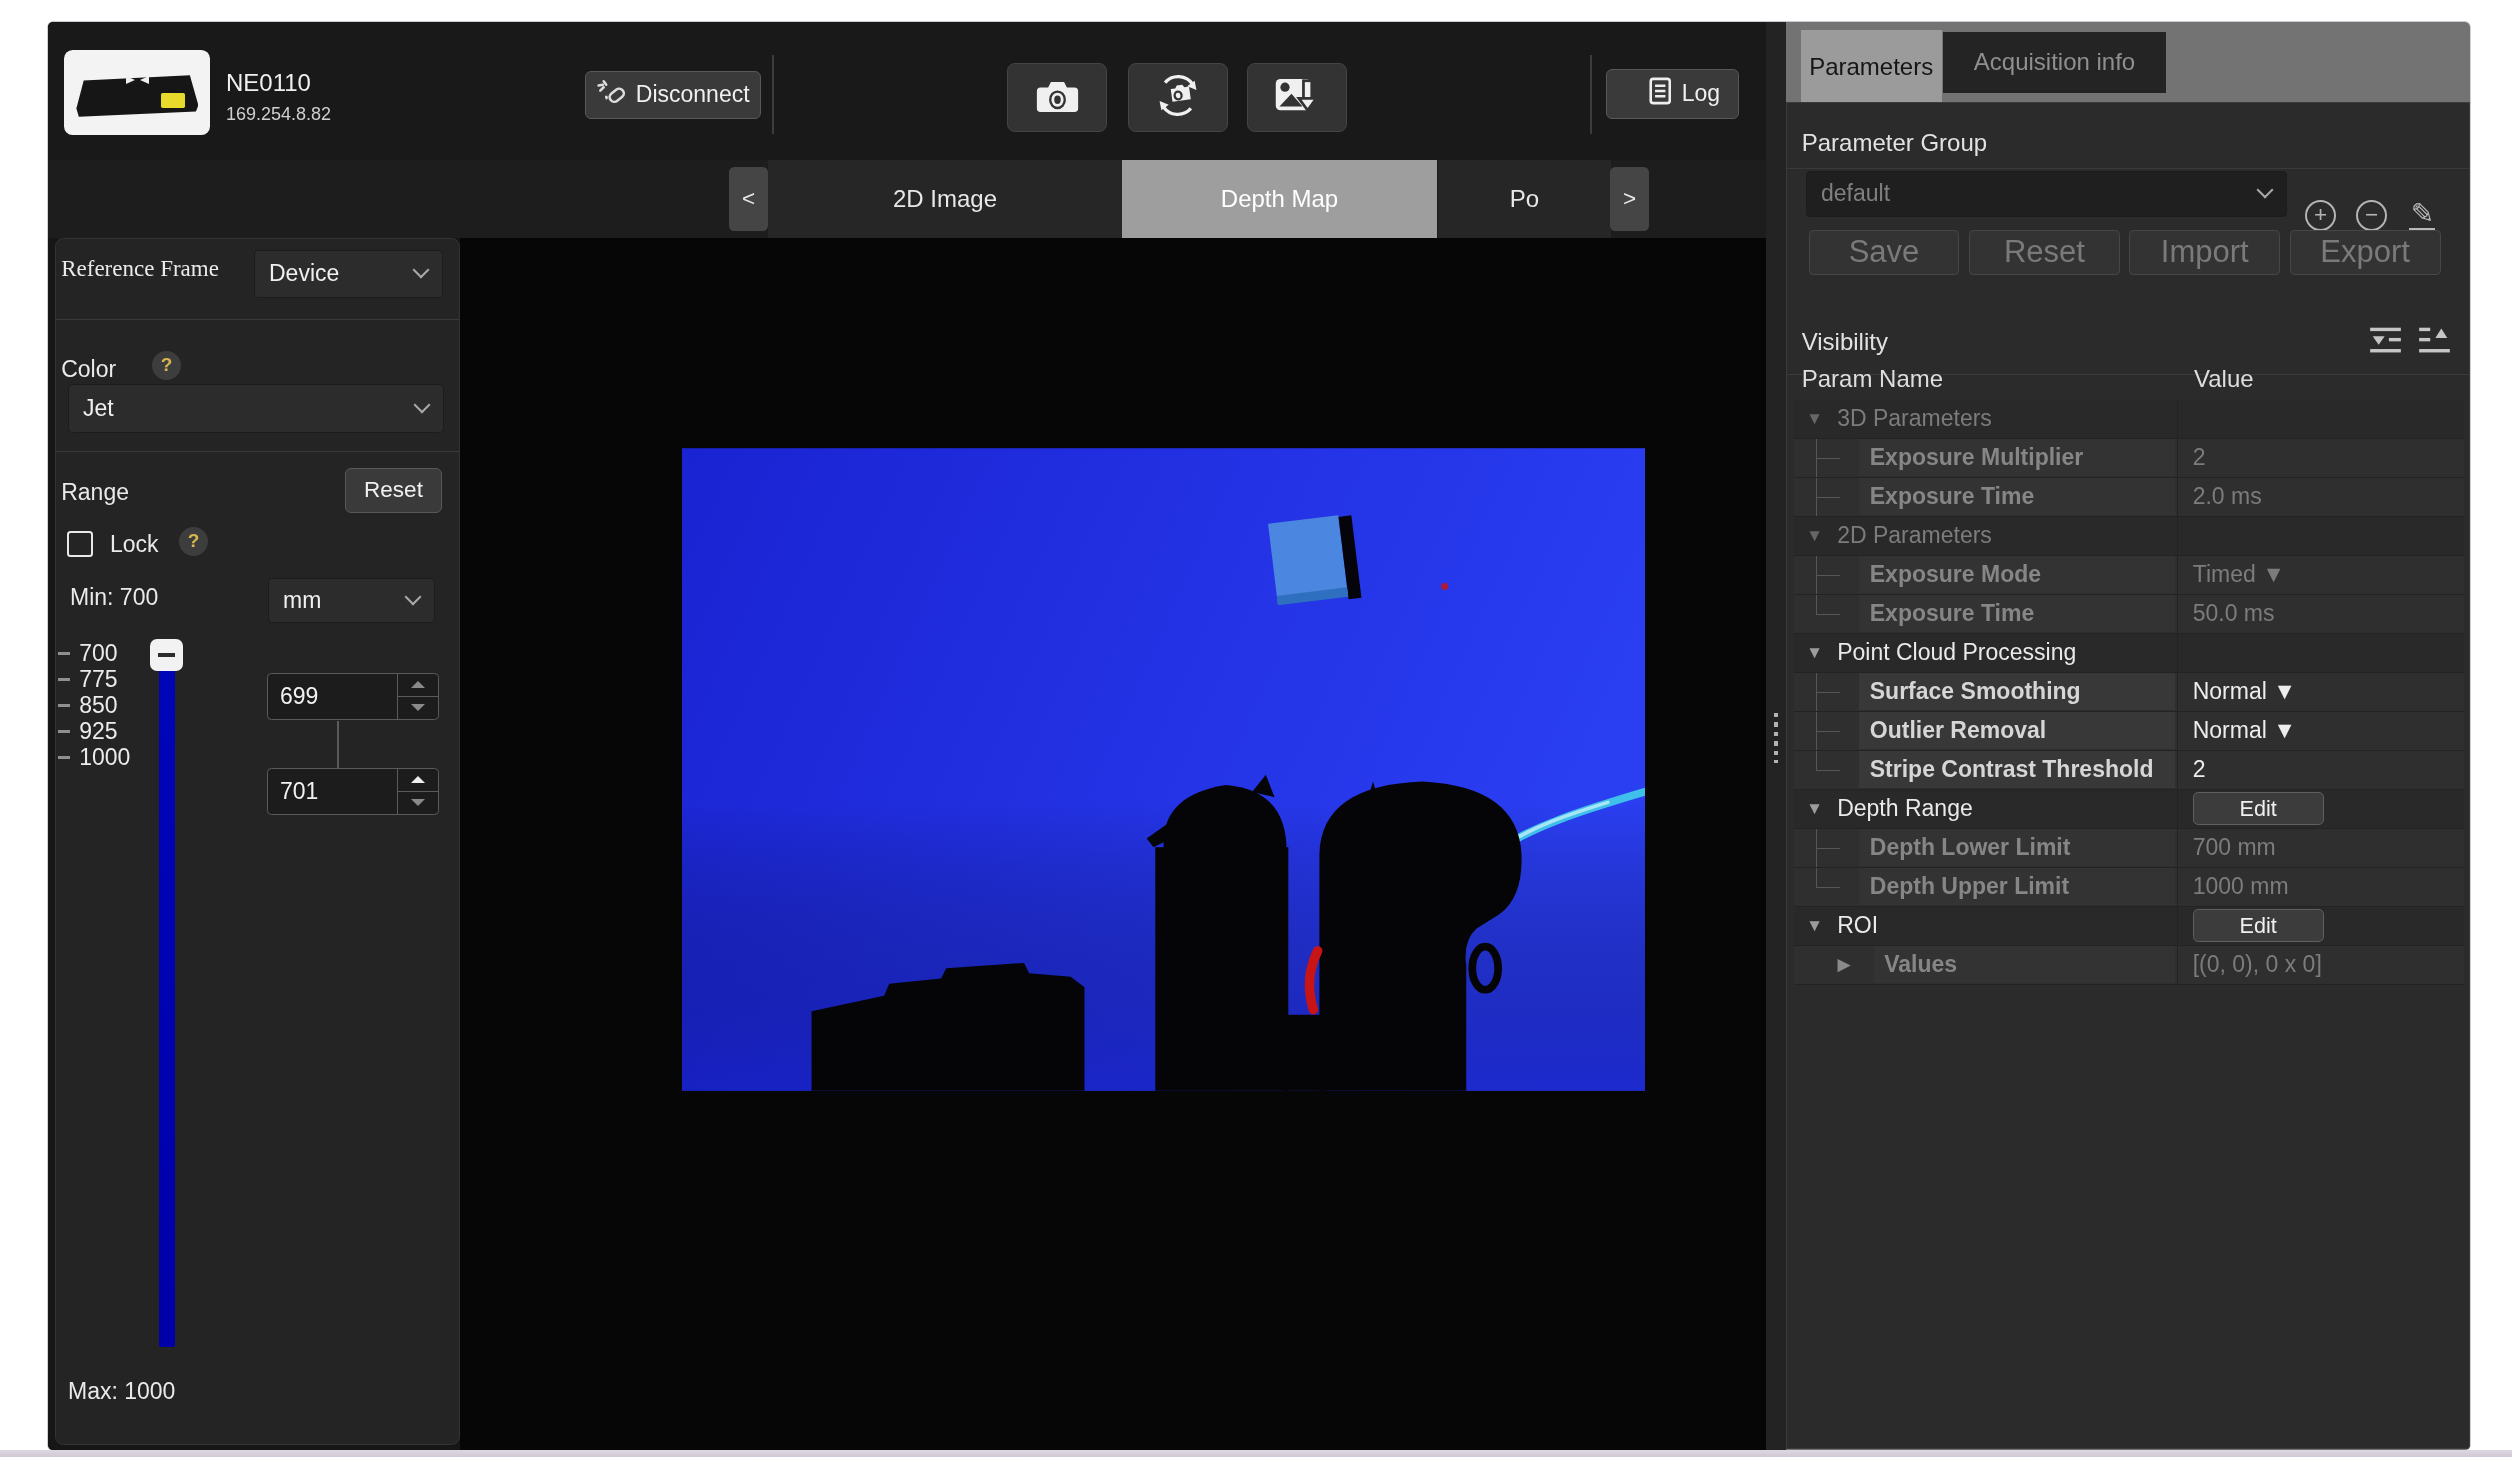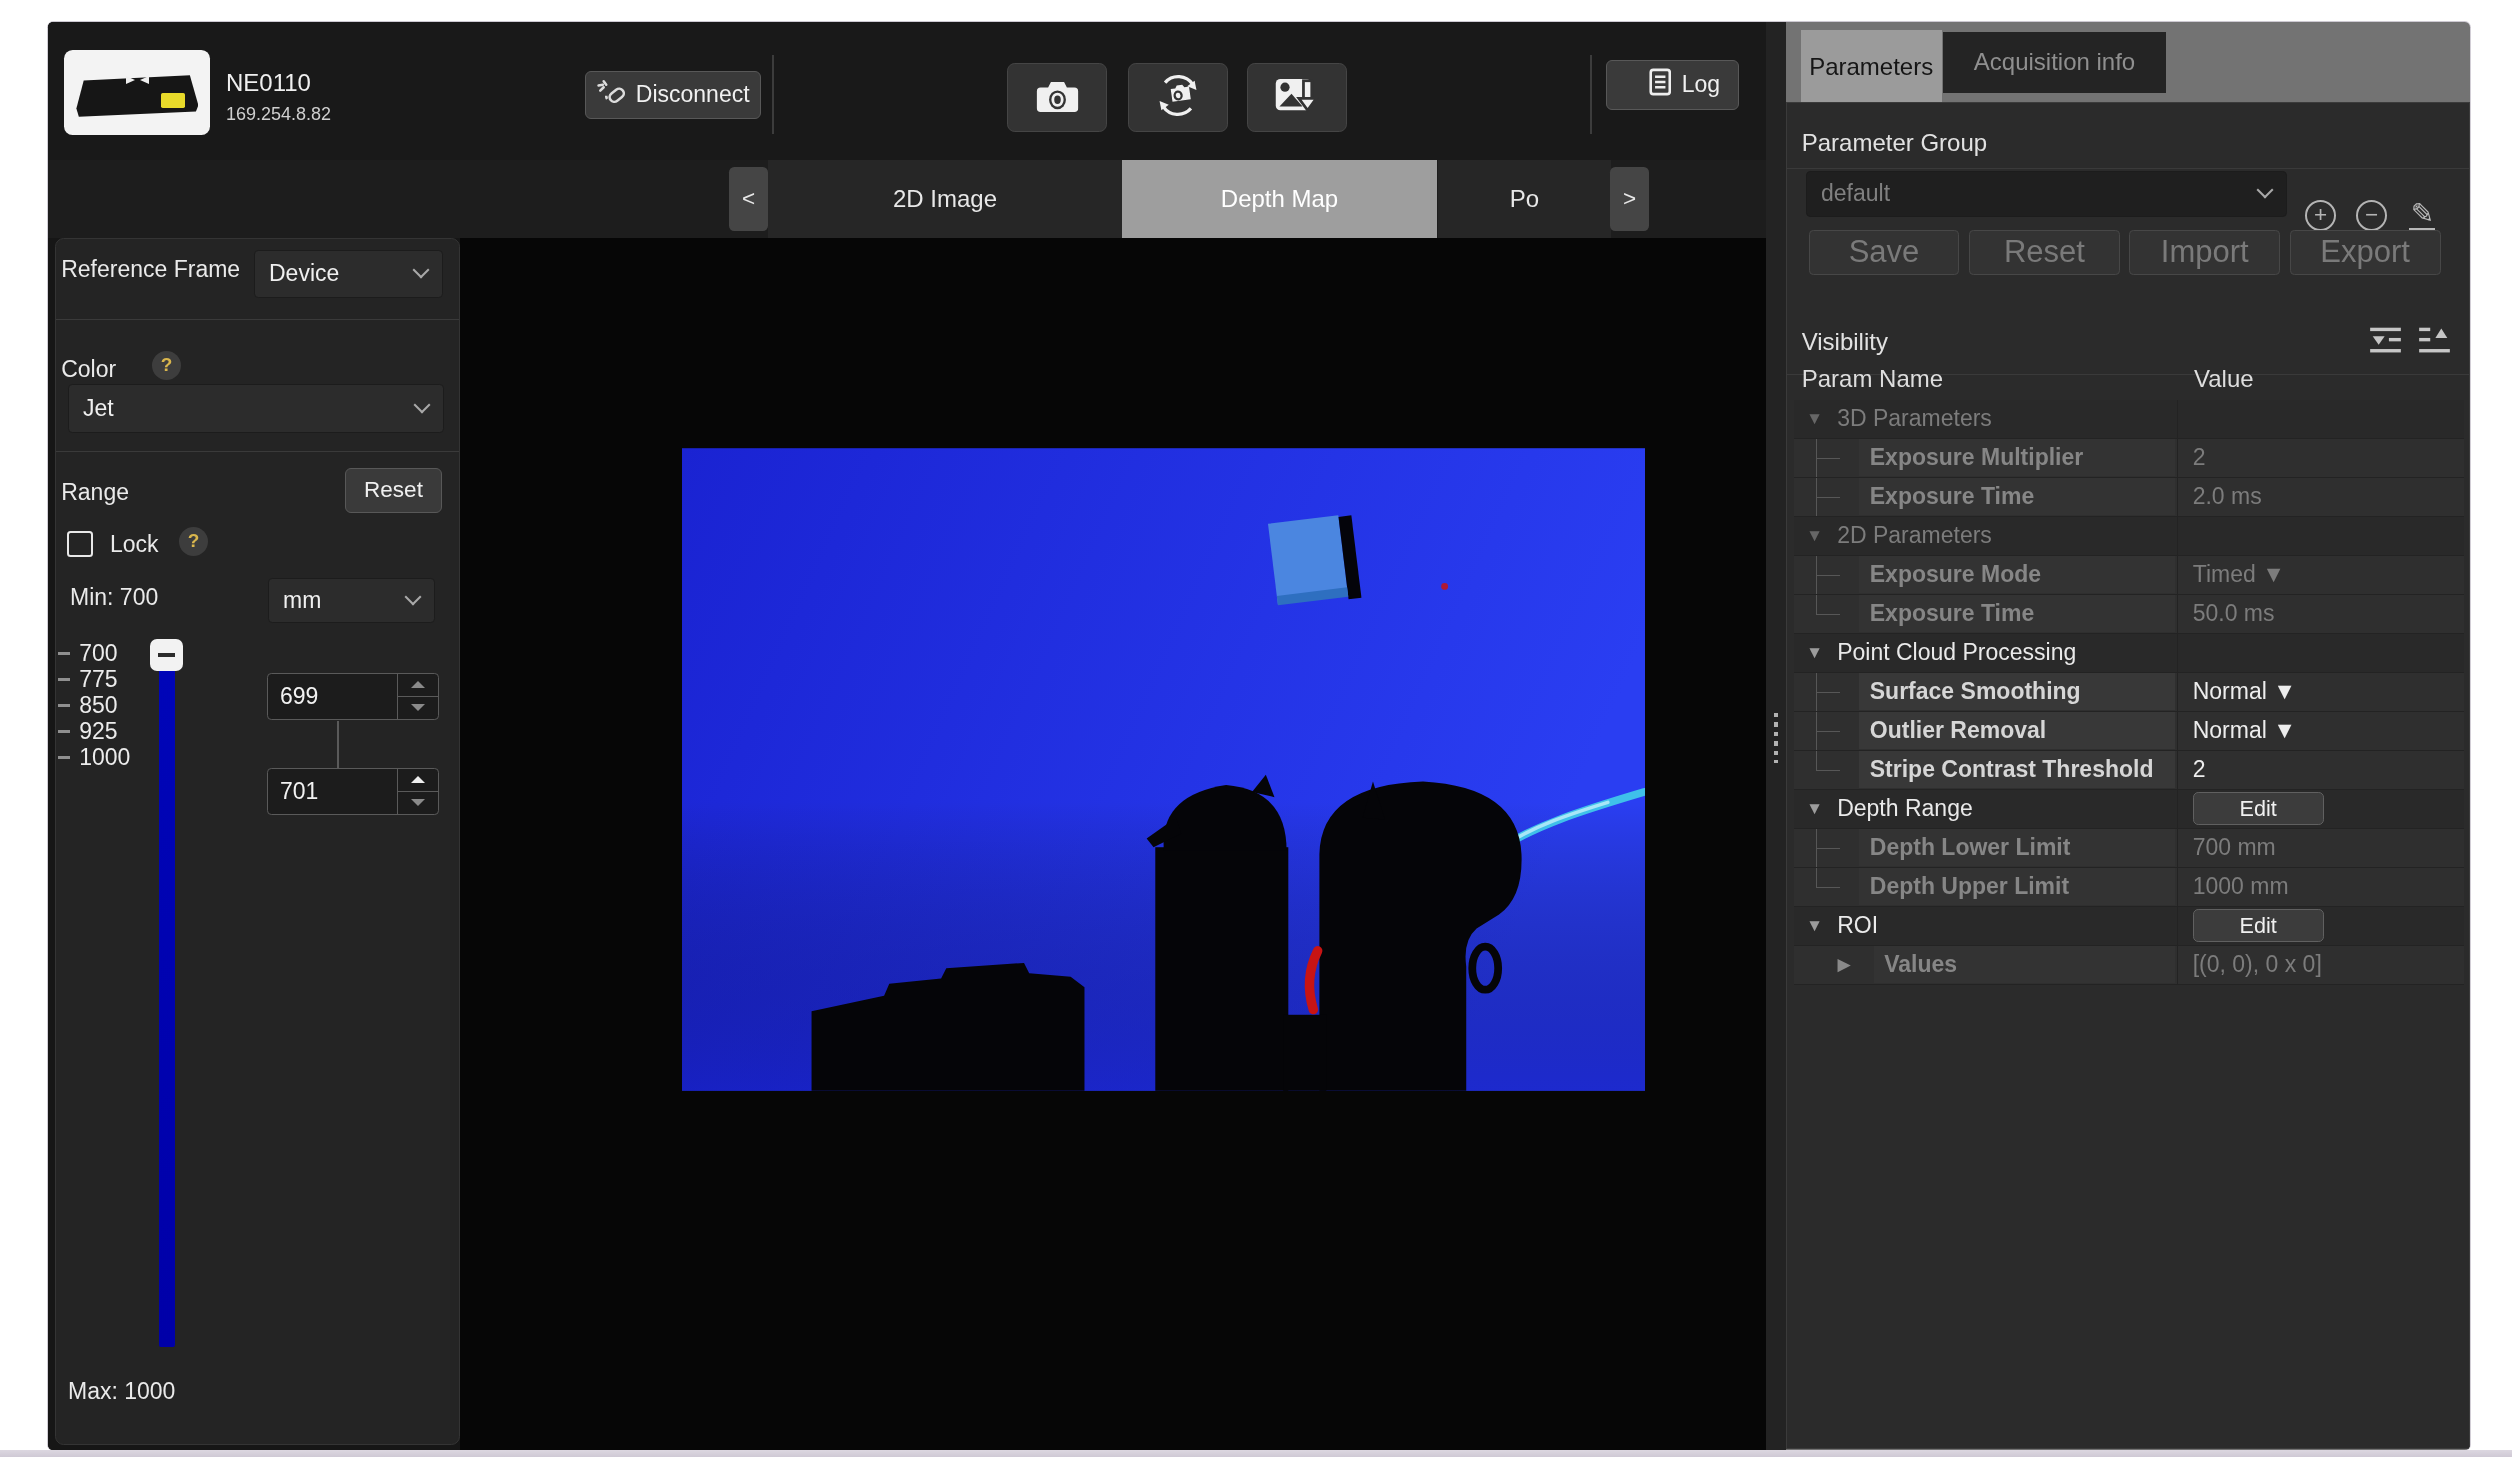--- a/index.html
+++ b/index.html
@@ -28,21 +28,21 @@
   .dev-logo i.r { right:0; border-right:9.5px solid #efefef; }
   .dev-label { position:absolute; left:97px; top:43px; width:24px; height:15.5px; background:#e8da2a; border-radius:1.7px; }
 
   .dev-name { position:absolute; left:178px; top:47px; font-size:24px; color:#efefef; }
   .dev-ip { position:absolute; left:178px; top:82px; font-size:18px; color:#cfcfcf; }
 
   .btn { display:flex; align-items:center; justify-content:center; gap:10.4px;
     background:#3a3a3a; border:1.7px solid #585858; border-radius:6px; color:#f0f0f0;
     font-size:23px; font-family:inherit; cursor:pointer; }
   .disconnect { position:absolute; left:537px; top:49px; width:176px; height:48px; }
-  .logbtn { position:absolute; left:1558px; top:38px; width:133px; height:50px;padding-left:24px; }
+  .logbtn { position:absolute; left:1558px; top:47px; width:133px; height:50px;padding-left:24px; }
 
   .vdiv { position:absolute; top:33px; height:79px; width:1.7px; background:#3c3c3c; }
   .d1 { left:724px; } .d2 { left:1542px; }
 
   .iconbtn { position:absolute; top:41px; width:100px; height:69px; background:#333333;
     border:0.9px solid #454545; border-radius:7.8px; display:flex; align-items:center; justify-content:center; cursor:pointer; }
   .ib1 { left:959px; } .ib2 { left:1080px; } .ib3 { left:1199px; }
 
   
   .tabrow { position:absolute; left:0; top:138px; width:1718px; height:78px; background:#1d1d1d; }
@@ -243,21 +243,21 @@
 
       <div class="tabrow">
         <button class="arrowbtn ab-prev">&lt;</button>
         <div class="vtab vt0">2D Image</div>
         <div class="vtab vt1 active">Depth Map</div>
         <div class="vtab vt2">Po</div>
         <button class="arrowbtn ab-next">&gt;</button>
       </div>
 
       <div class="left-panel">
-        <div class="lbl" style="left:5.2px; top:17.3px;">Reference Frame</div>
+        <div class="lbl" style="left:5.2px; top:17.3px;font-family:Liberation Serif, serif;">Reference Frame</div>
         <div class="dd" style="left:198px; top:11.2px; width:189px; height:48px;">
           <span>Device</span>
           <span class="chev"></span>
         </div>
         <div class="lp-div" style="top:80px;"></div>
 
         <div class="lbl" style="left:5.2px; top:117px;">Color</div>
         <div class="help" style="left:96px; top:112px;">?</div>
         <div class="dd" style="left:12px; top:145px; width:376px; height:49px;">
           <span>Jet</span>

